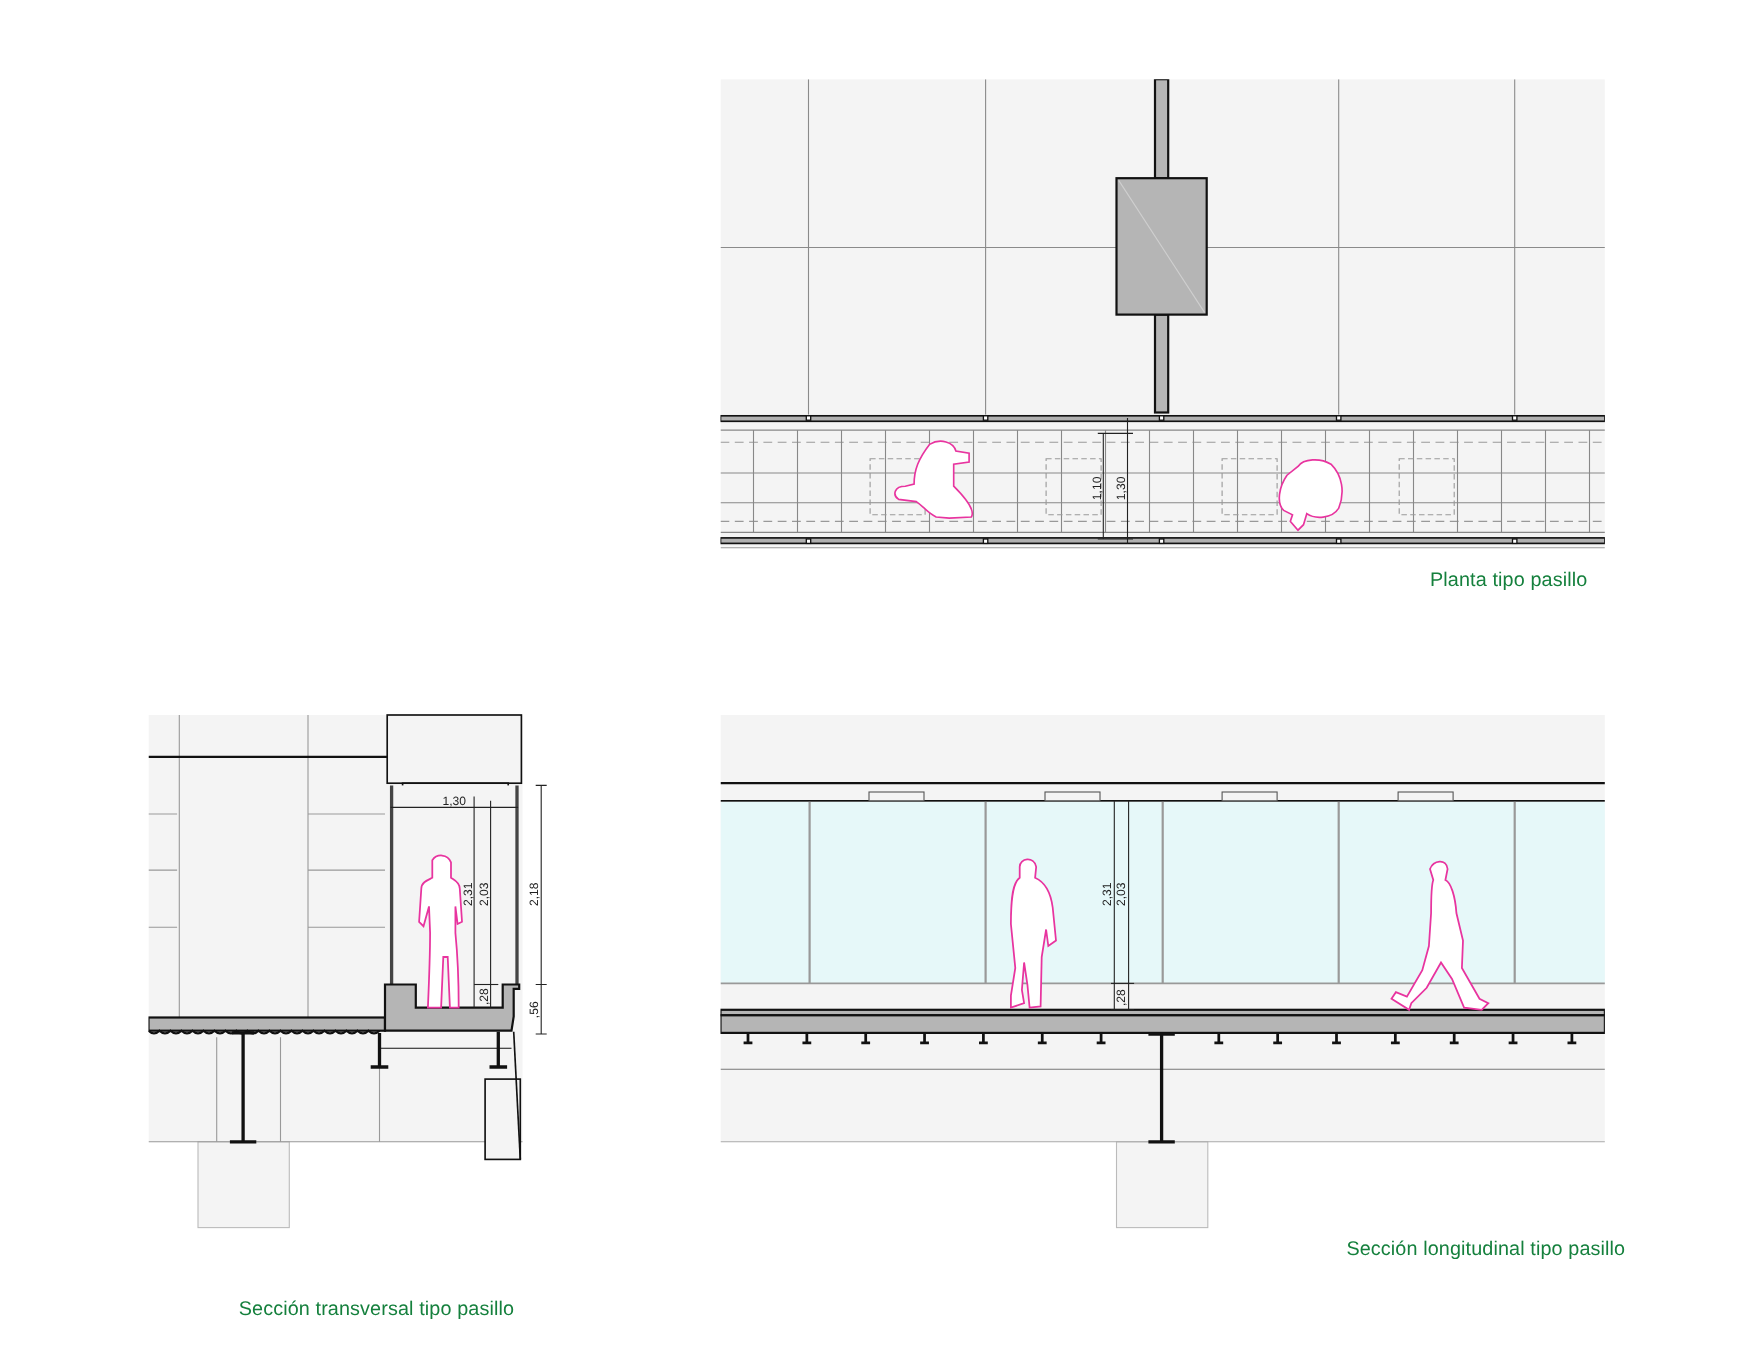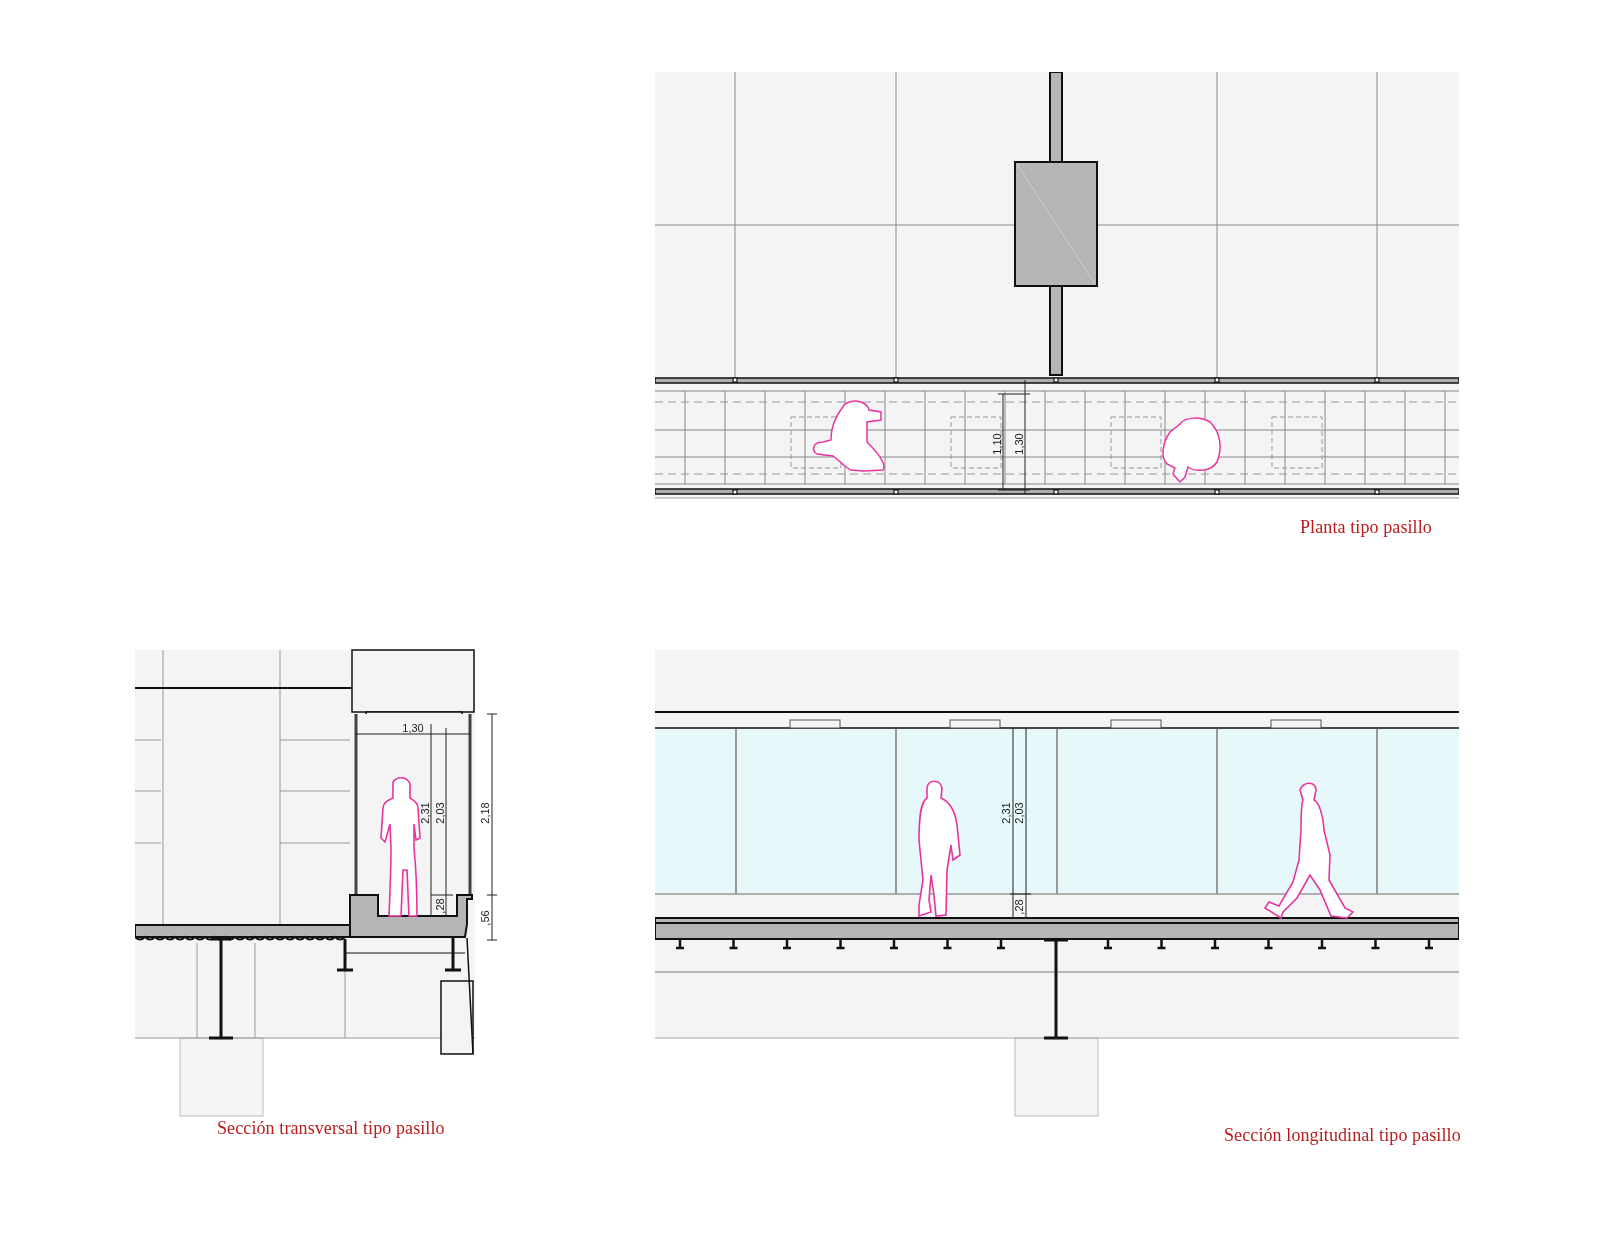--- a/index.html
+++ b/index.html
@@ -1,20 +1,20 @@
 <!DOCTYPE html>
 <html><head>
 <meta charset="utf-8">
 <style>
   html, body { margin: 0; padding: 0; background: #ffffff; }
   body { width: 1600px; height: 1236px; position: relative; overflow: hidden;
          font-family: "Liberation Sans", sans-serif; }
   .panel { position: absolute; }
-  .caption { position: absolute; font-family: Liberation Serif, serif; font-size: 18px;
-             color: #b91c1c; white-space: nowrap; letter-spacing: 0.1px; }
+  .caption { position: absolute; font-family: Liberation Sans, sans-serif; font-size: 18px;
+             color: #15803d; white-space: nowrap; letter-spacing: 0.1px; }
   svg text.dim { font-family: "Liberation Sans", sans-serif; font-size: 11px; fill: #222; }
 </style>
 </head>
 <body>
 
 <div class="panel" style="left:655px; top:72px; width:804px; height:430px;">
   <svg width="804" height="430" viewBox="0 0 804 430">
 
     <rect x="0" y="0" width="804" height="305" fill="#f4f4f4"></rect>
 
@@ -166,21 +166,21 @@
       <line x1="352" y1="292" x2="362" y2="292"></line>
     </g>
     <text class="dim" x="278" y="84" text-anchor="middle">1,30</text>
     <text class="dim" transform="translate(294 165) rotate(-90)" text-anchor="middle">2,31</text>
     <text class="dim" transform="translate(309 165) rotate(-90)" text-anchor="middle">2,03</text>
     <text class="dim" transform="translate(354 165) rotate(-90)" text-anchor="middle">2,18</text>
     <text class="dim" transform="translate(309 258) rotate(-90)" text-anchor="middle">,28</text>
     <text class="dim" transform="translate(354 270) rotate(-90)" text-anchor="middle">,56</text>
   </svg>
 </div>
-<div class="caption" style="left:217px; top:1118px;">Sección transversal tipo pasillo</div>
+<div class="caption" style="left:217px; top:1179px;">Sección transversal tipo pasillo</div>
 
 <div class="panel" style="left:655px; top:650px; width:804px; height:468px;">
   <svg width="804" height="468" viewBox="0 0 804 468">
     <rect x="0" y="0" width="804" height="388" fill="#f4f4f4"></rect>
     <rect x="360" y="388" width="83" height="78" fill="#f4f4f4" stroke="#bbb" stroke-width="1"></rect>
 
     <line x1="0" y1="62" x2="804" y2="62" stroke="#111" stroke-width="2"></line>
     <line x1="0" y1="78" x2="804" y2="78" stroke="#111" stroke-width="1.5"></line>
     <g fill="#f4f4f4" stroke="#555" stroke-width="1">
       <rect x="135" y="70" width="50" height="8"></rect>

